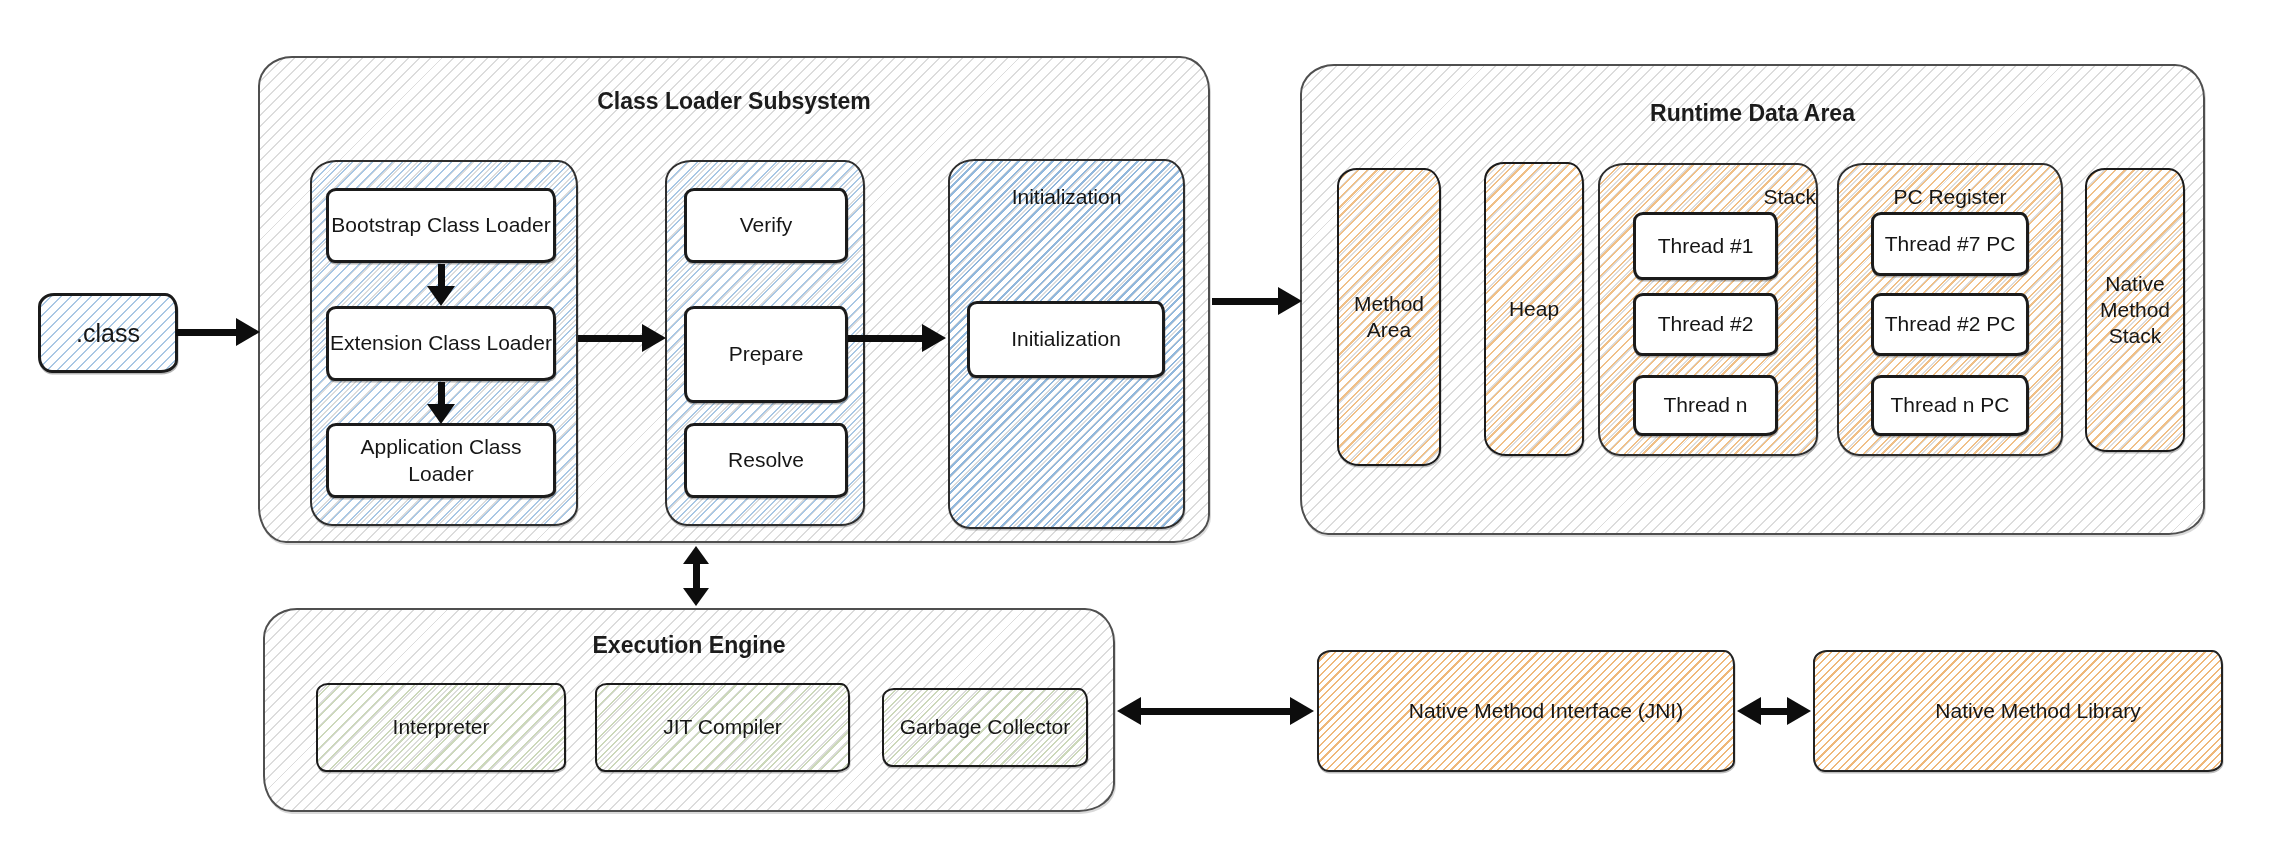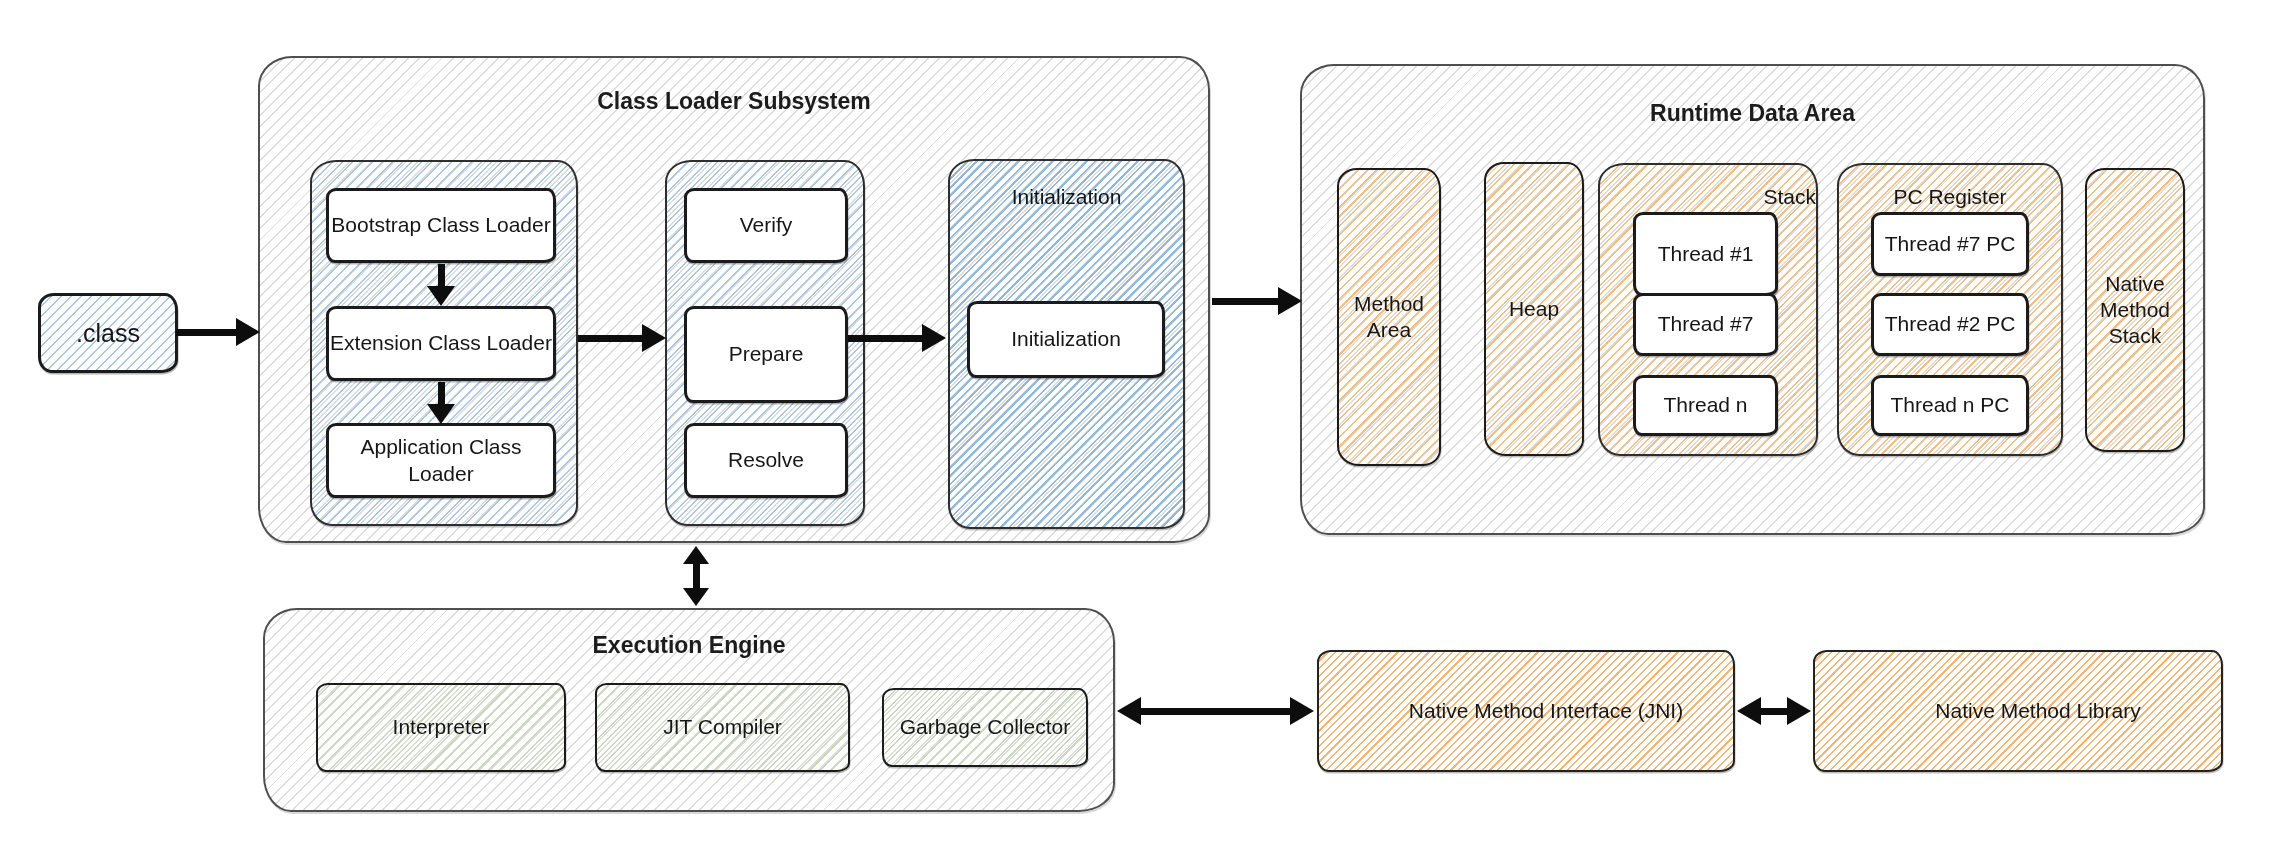--- a/index.html
+++ b/index.html
@@ -145,22 +145,22 @@
     <div class="ctitle" style="top:34px;">Runtime Data Area</div>
   </div>
 
   <div class="box tallbox hatch-orange" style="left:1337px;top:168px;width:104px;height:298px;">Method Area</div>
 
   <div class="box tallbox hatch-orange" style="left:1484px;top:162px;width:100px;height:294px;">Heap</div>
 
   <div class="panel subc hatch-orange" style="left:1598px;top:163px;width:220px;height:293px;">
     <div class="stitle" style="top:20px;text-align:right;">Stack</div>
   </div>
-  <div class="box wbox" style="left:1633px;top:212px;width:145px;height:84px;">Thread #1</div>
-  <div class="box wbox" style="left:1633px;top:293px;width:145px;height:63px;">Thread #7</div>
+  <div class="box wbox" style="left:1633px;top:212px;width:145px;height:68px;">Thread #1</div>
+  <div class="box wbox" style="left:1633px;top:293px;width:145px;height:63px;">Thread #2</div>
   <div class="box wbox" style="left:1633px;top:375px;width:145px;height:61px;">Thread n</div>
 
   <div class="panel subc hatch-orange" style="left:1837px;top:163px;width:226px;height:293px;">
     <div class="stitle" style="top:20px;">PC Register</div>
   </div>
   <div class="box wbox" style="left:1871px;top:212px;width:158px;height:64px;">Thread #7 PC</div>
   <div class="box wbox" style="left:1871px;top:293px;width:158px;height:63px;">Thread #2 PC</div>
   <div class="box wbox" style="left:1871px;top:375px;width:158px;height:61px;">Thread n PC</div>
 
   <div class="box tallbox hatch-orange" style="left:2085px;top:168px;width:100px;height:284px;">Native Method Stack</div>

